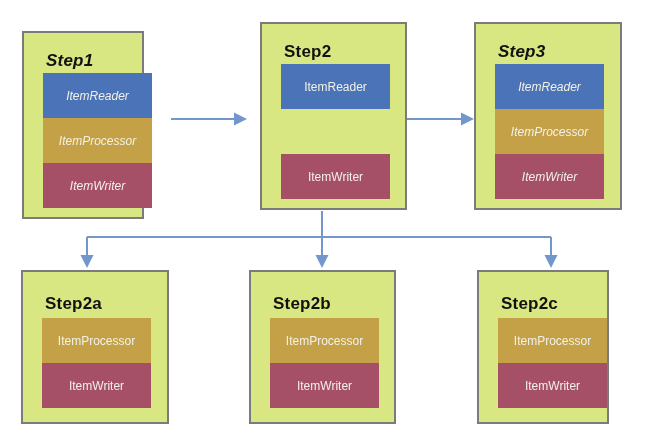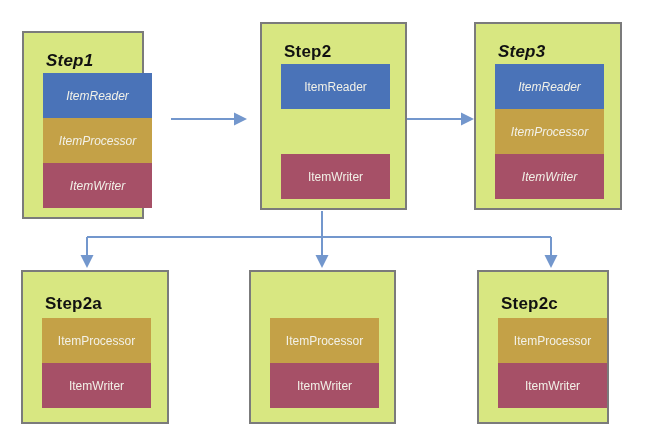--- a/index.html
+++ b/index.html
@@ -120,20 +120,21 @@
     <div class="comp writer slot-3">ItemWriter</div>
   </div>
 
   <div class="node bottom-node n-step2a">
     <div class="title">Step2a</div>
     <div class="comp processor slot-p">ItemProcessor</div>
     <div class="comp writer slot-w">ItemWriter</div>
   </div>
 
   <div class="node bottom-node n-step2b">
+    <div class="title">Step2b</div>
     <div class="comp processor slot-p">ItemProcessor</div>
     <div class="comp writer slot-w">ItemWriter</div>
   </div>
 
   <div class="node bottom-node n-step2c">
     <div class="title">Step2c</div>
     <div class="comp processor slot-p">ItemProcessor</div>
     <div class="comp writer slot-w">ItemWriter</div>
   </div>
 

